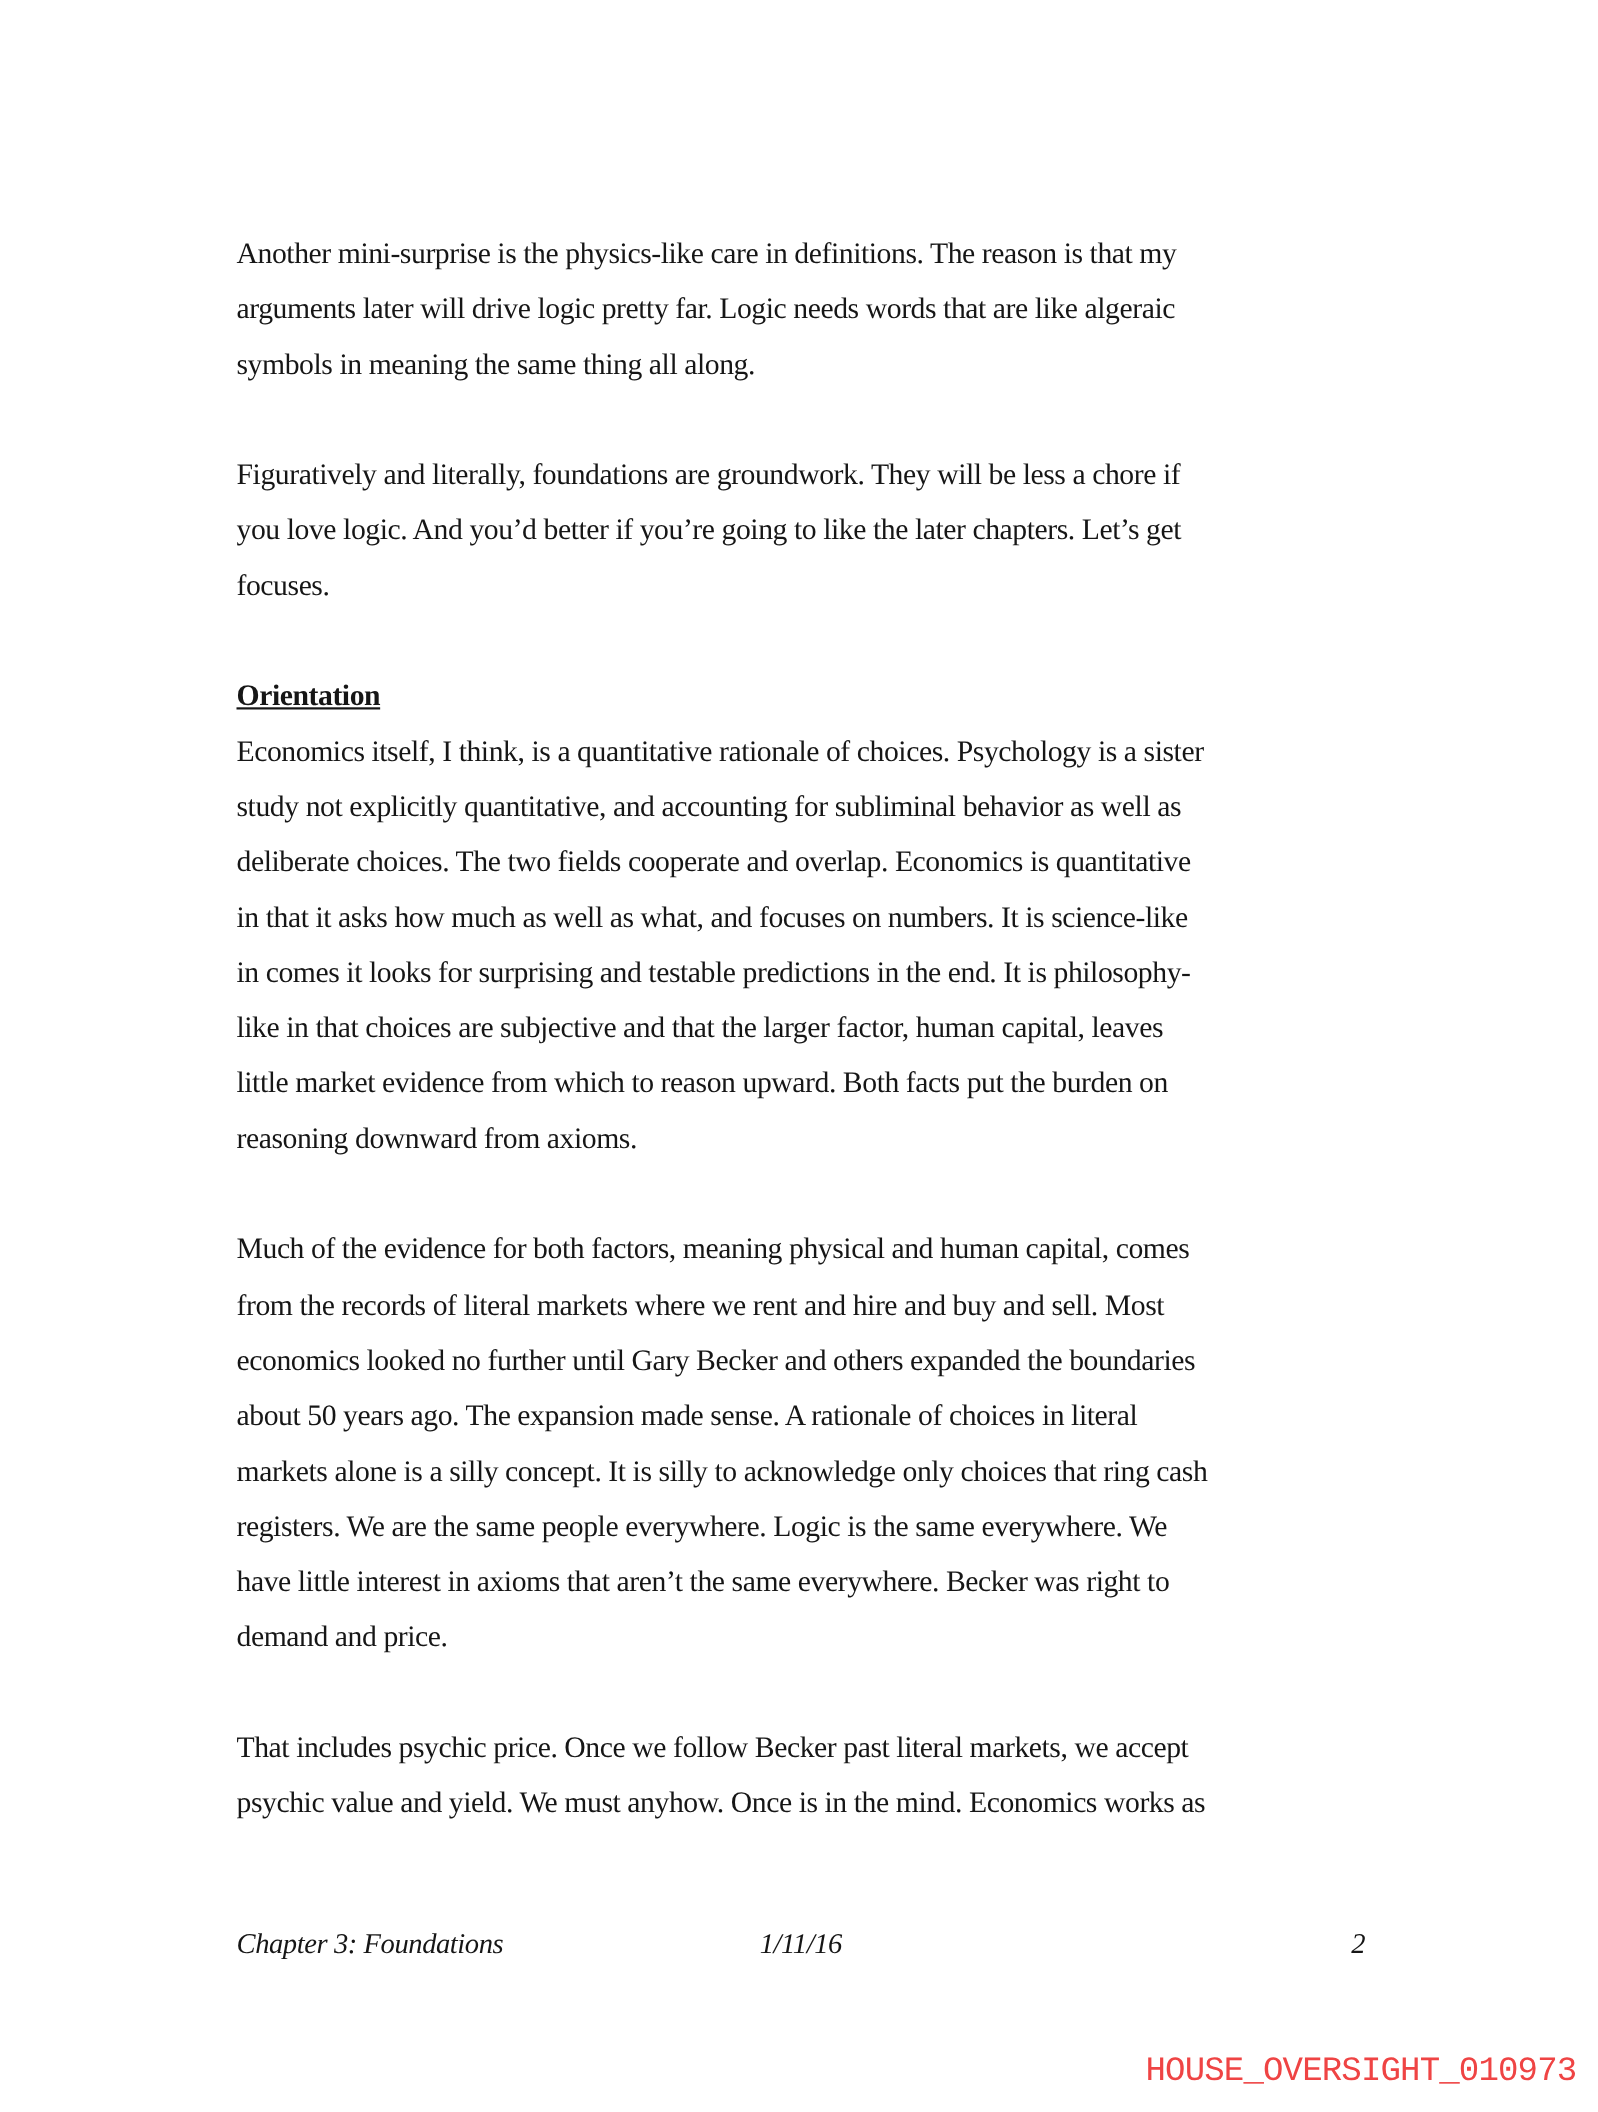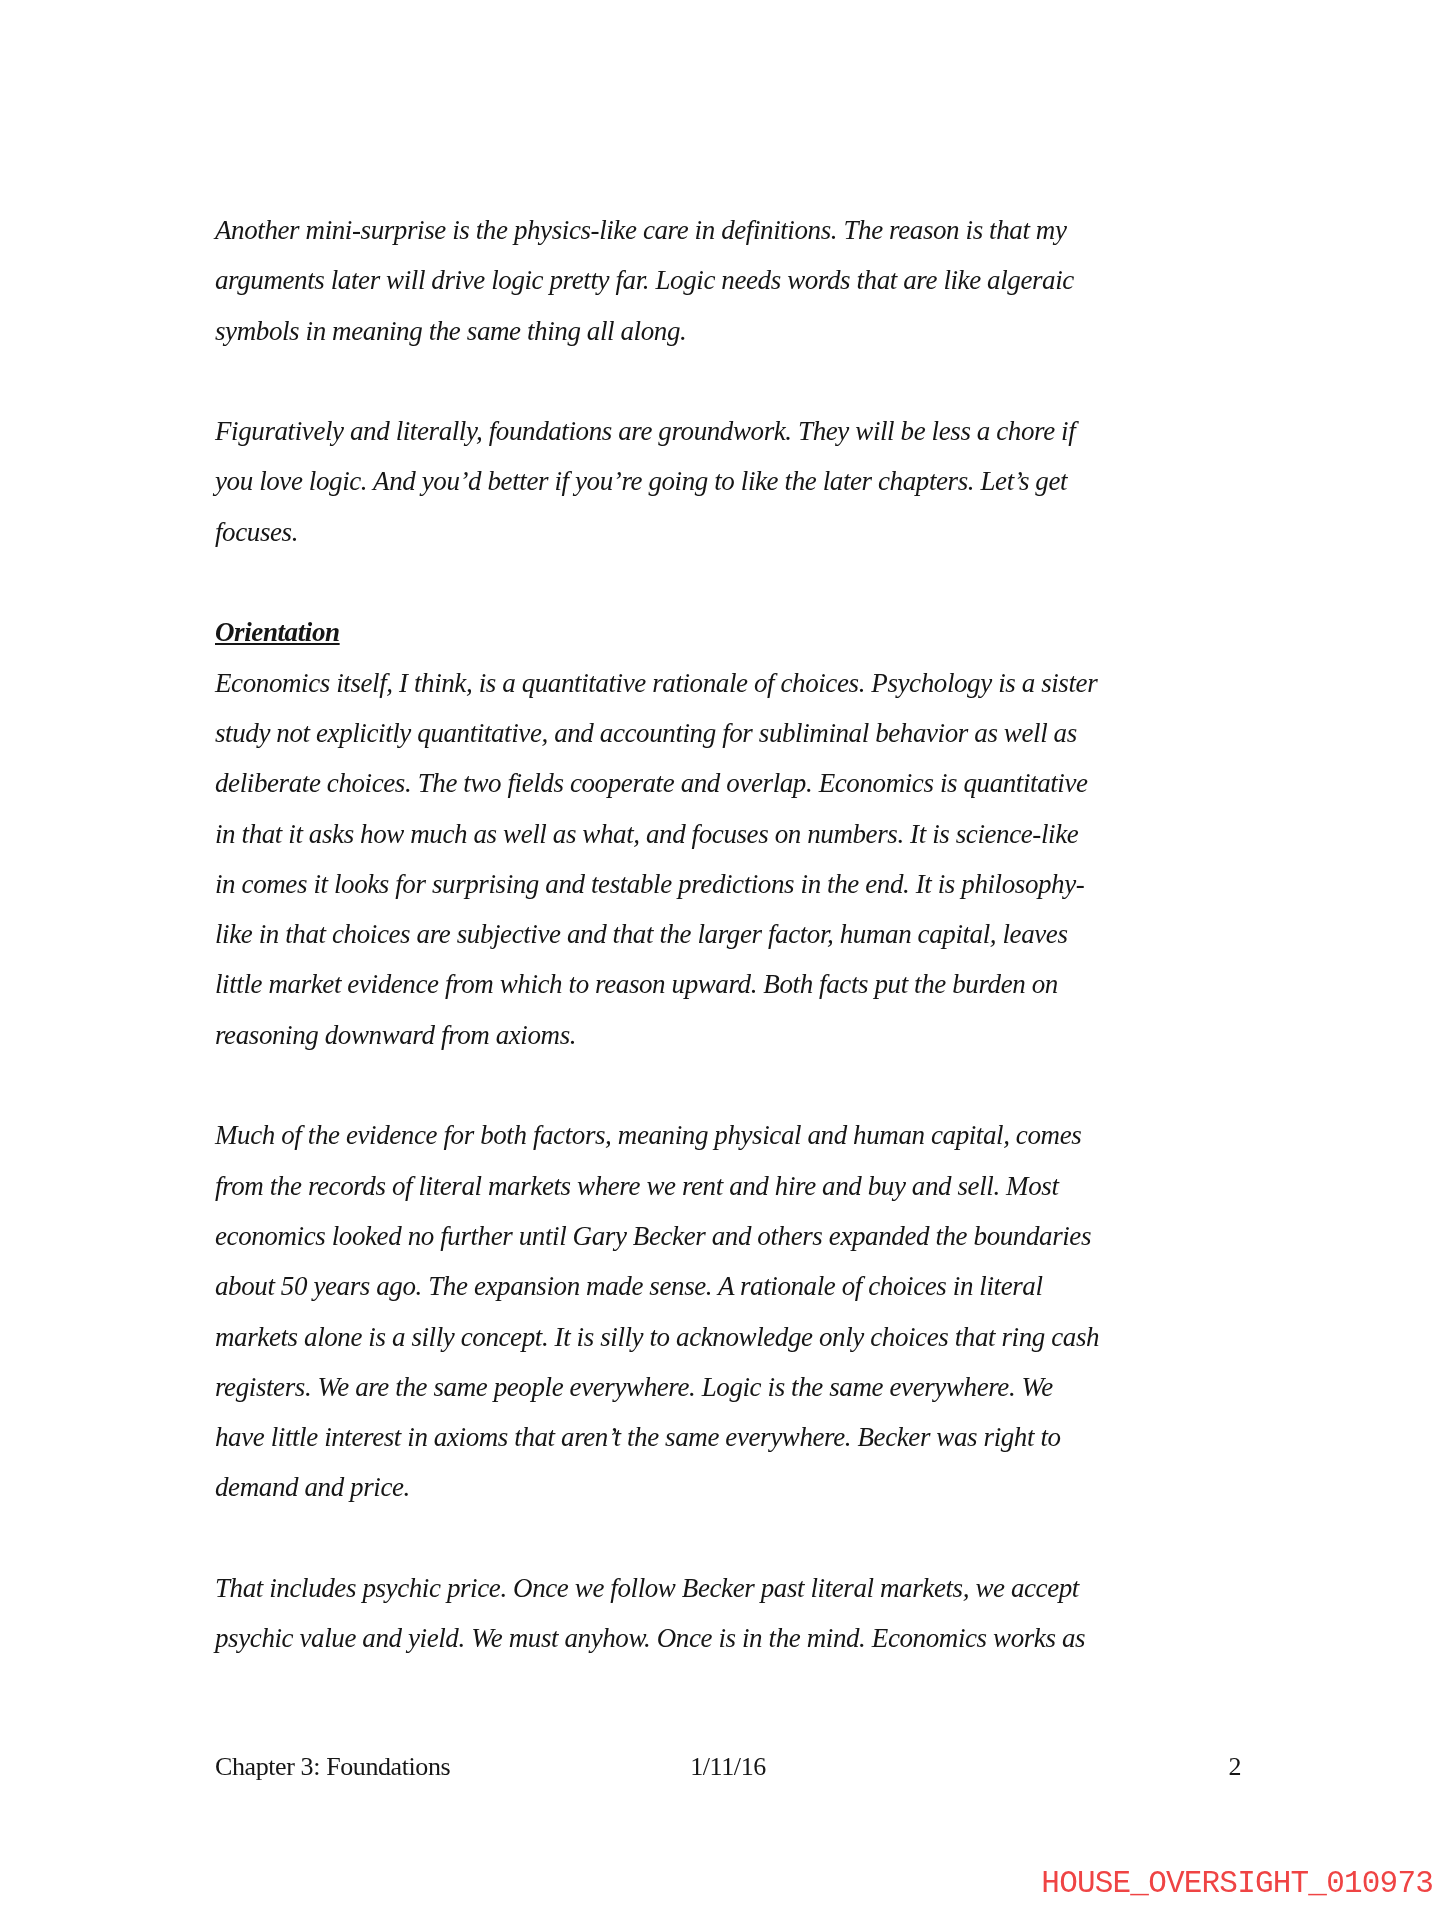--- a/index.html
+++ b/index.html
@@ -29,34 +29,34 @@
     margin: 0 0 50.3px 0;
     padding: 0;
   }
   .block.heading {
     margin-bottom: 0;
     font-weight: 700;
   }
   .line {
     display: block;
     white-space: nowrap;
-    font-style: italic;
   }
   .heading .line {
     display: inline-block;
     text-decoration: underline;
   }
   .footer {
     position: absolute;
     left: 215px;
     right: 212px;
     top: 1752px;
     height: 50px;
     font-size: 26px;
     letter-spacing: -0.4px;
+    font-style: italic;
   }
   .footer-left {
     position: absolute;
     left: 0;
     top: 0;
   }
   .footer-center {
     position: absolute;
     left: 50%;
     transform: translateX(-50%);

